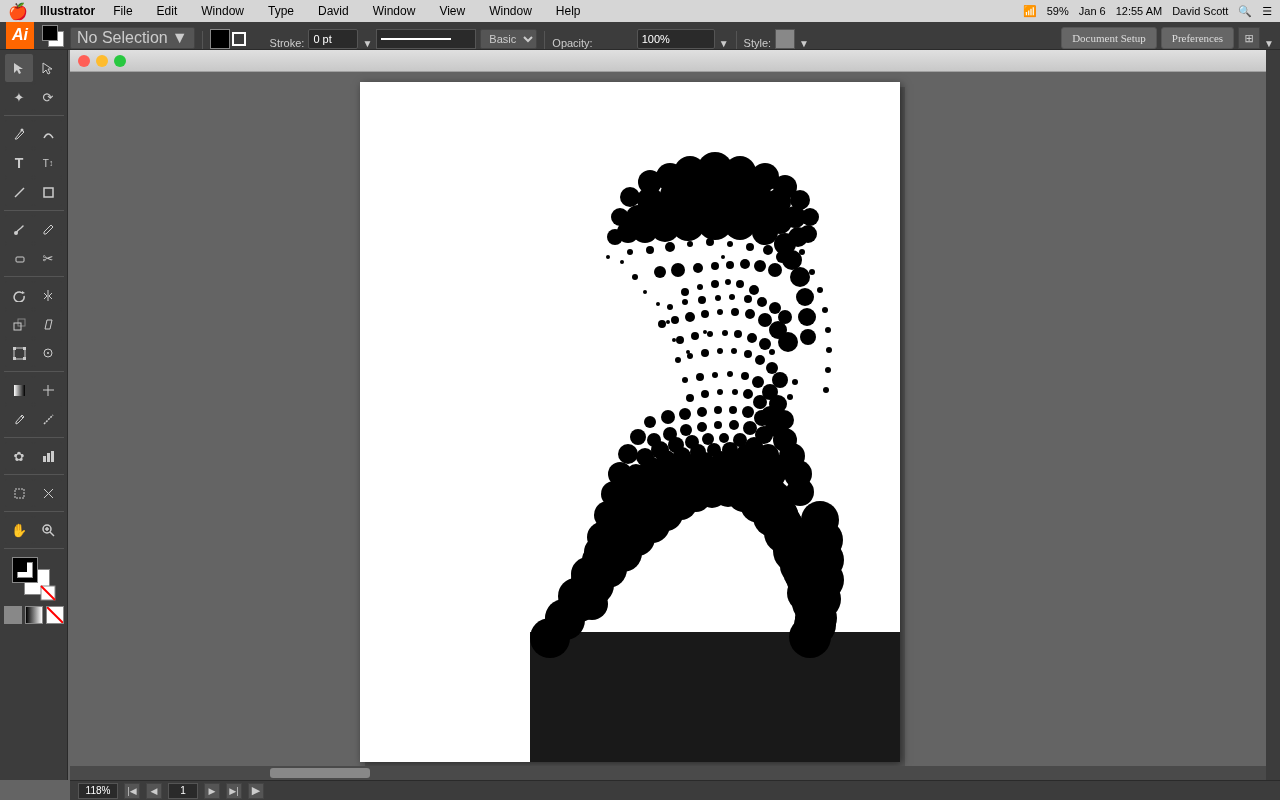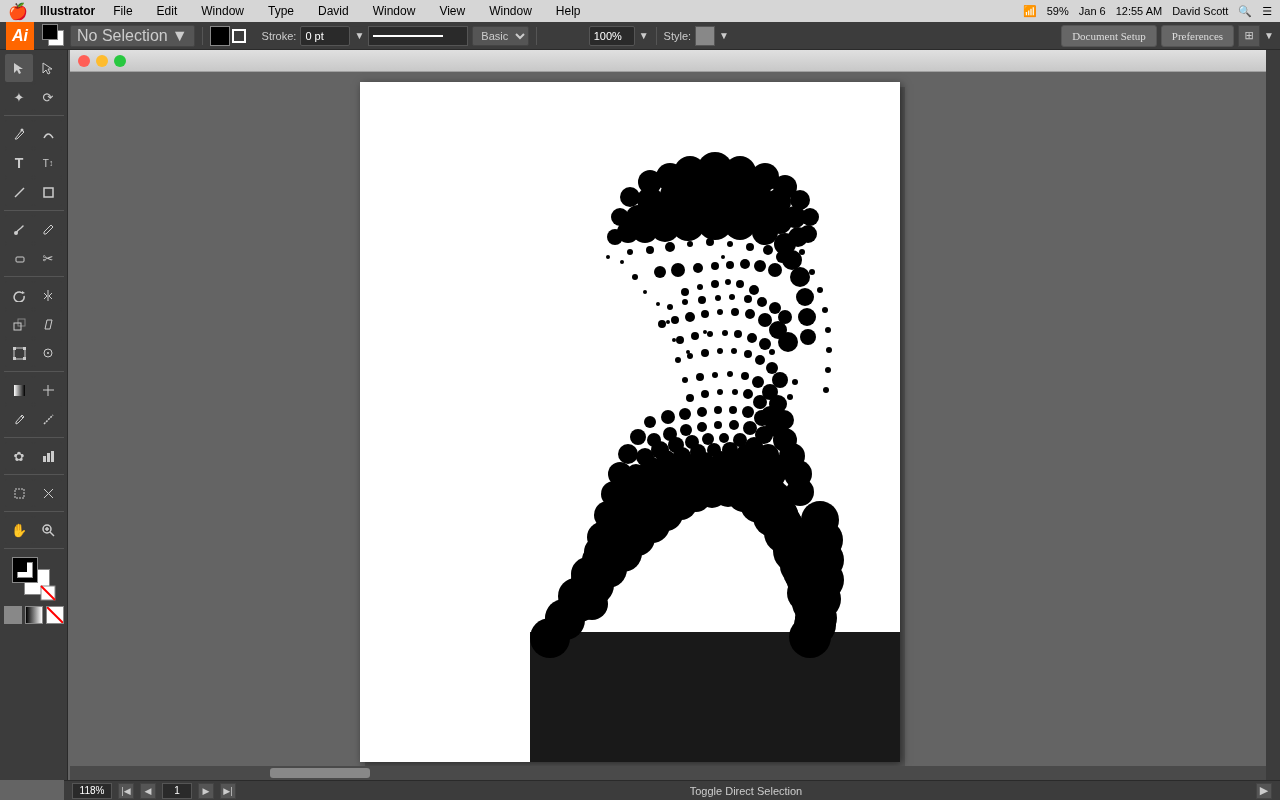--- a/index.html
+++ b/index.html
@@ -21,21 +21,21 @@
     }
     #menu-bar .menu-item { padding: 0 6px; cursor: default; white-space: nowrap; }
     #menu-bar .right-items { margin-left: auto; display: flex; align-items: center; gap: 10px; font-size: 11px; }
 
     
     #toolbar {
       width: 100%;
       height: 28px;
       background: #3c3c3c;
       display: flex;
-      align-items: center;
+      align-items: flex-end;
       padding: 0 6px;
       gap: 4px;
       border-bottom: 1px solid #2a2a2a;
     }
     .toolbar-logo {
       width: 28px; height: 28px;
       background: #ff6600;
       display: flex; align-items: center; justify-content: center;
       font-weight: bold; font-size: 16px; color: #fff;
       font-style: italic;
@@ -53,21 +53,21 @@
       cursor: pointer;
       white-space: nowrap;
     }
     .toolbar-separator { width: 1px; height: 18px; background: #555; margin: 0 3px; }
     .toolbar-color-box {
       width: 20px; height: 20px;
       border: 1px solid #888;
       background: #000;
       cursor: pointer;
     }
-    .stroke-label { color: #ccc; font-size: 11px; margin-left: 12px; }
+    .stroke-label { color: #ccc; font-size: 11px; margin-left: 20px; }
     .toolbar-input {
       width: 50px; height: 20px;
       background: #2a2a2a;
       border: 1px solid #555;
       color: #fff;
       font-size: 11px;
       padding: 0 4px;
       border-radius: 2px;
     }
     .toolbar-dropdown {
@@ -222,21 +222,21 @@
       height: 10px;
       width: 100px;
       background: #888;
       border-radius: 3px;
     }
 
     
     #status-bar {
       position: absolute;
       bottom: 0;
-      left: 64px;
+      left: 70px;
       right: 0;
       height: 20px;
       background: #3c3c3c;
       border-top: 1px solid #2a2a2a;
       display: flex;
       align-items: center;
       padding: 0 8px;
       gap: 6px;
       font-size: 11px;
       color: #ccc;
@@ -365,21 +365,21 @@
     <div style="width:70px;height:2px;background:#fff;"></div>
   </div>
 
   <select class="toolbar-dropdown">
     <option>Basic</option>
   </select>
 
   <div class="toolbar-separator"></div>
 
   <span class="opacity-label">Opacity:</span>
-  <input class="toolbar-input" value="100%" style="width: 46px;">
+  <input class="toolbar-input" value="100%" style="width: 78px; margin-left: 40px;">
   <span style="color:#ccc;font-size:10px;cursor:pointer;">▼</span>
 
   <div class="toolbar-separator"></div>
 
   <span class="style-label">Style:</span>
   <div style="width:20px;height:20px;background:#888;border:1px solid #555;"></div>
   <span style="color:#ccc;font-size:10px;cursor:pointer;">▼</span>
 
   <div class="spacer"></div>
 
@@ -974,21 +974,20 @@
   
 </div>
 
 <div id="status-bar">
   <input class="status-zoom-input" value="118%" style="">
   <div class="nav-btn">|◀</div>
   <div class="nav-btn">◀</div>
   <input class="status-page-input" value="1" style="">
   <div class="nav-btn">▶</div>
   <div class="nav-btn">▶|</div>
-  <div class="status-toggle-info">Toggle Direct Selection</div>
   <div class="status-arrow-btn">▶</div>
 </div>
 
 <div style="position:absolute; top:50px; left:70px; right:14px; height:22px; background:linear-gradient(to bottom, #e0e0e0, #c8c8c8); display:flex; align-items:center; padding:0 8px; gap:6px; border-bottom:1px solid #a0a0a0; z-index:50;">
   <div class="traffic-light tl-close"></div>
   <div class="traffic-light tl-min"></div>
   <div class="traffic-light tl-max"></div>
 </div>
 
 </body></html>

